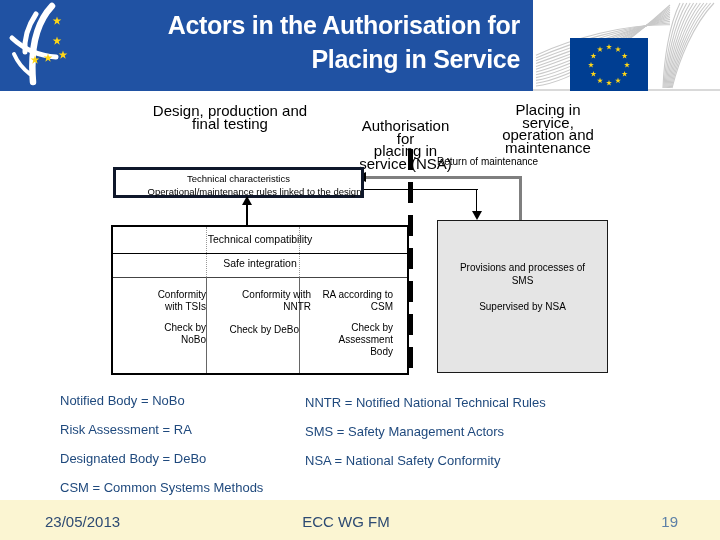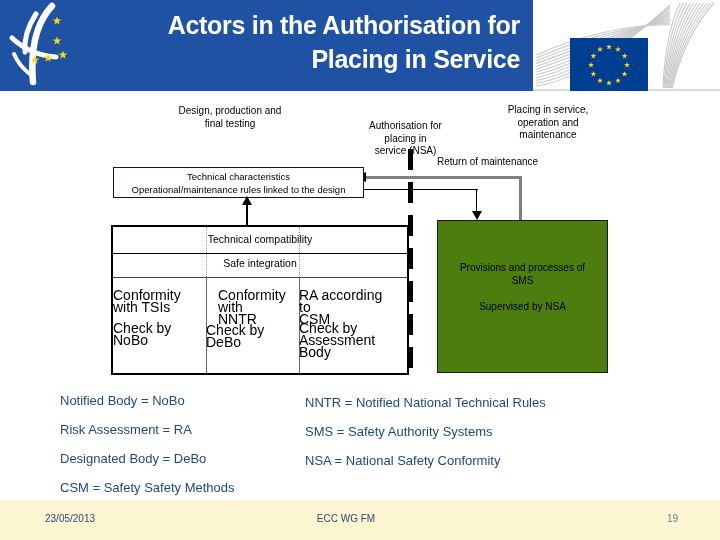--- a/index.html
+++ b/index.html
@@ -8,65 +8,65 @@
 
   
   .hdr { position:absolute; left:0; top:0; width:720px; height:91px; border-bottom:2px solid #d9d9d9; background:#fff; }
   .hdr-blue { position:absolute; left:0; top:0; width:533px; height:91px; background:#2052a3; }
   .hdr-title { position:absolute; left:110px; top:8px; width:410px; text-align:right;
                color:#fff; font-weight:bold; font-size:25px; line-height:34px; letter-spacing:-0.3px; }
   .logo-svg { position:absolute; left:6px; top:2px; }
   .ec-svg { position:absolute; left:533px; top:0; }
 
   
-  .dg { position:absolute; font-size:10px; color:#000; }
+  .dg { position:absolute; font-size:15px; color:#000; }
   .pre { white-space:pre-line; }
   .phase { text-align:center; line-height:12.5px; }
   .dash-v { position:absolute; left:408px; top:149px; width:5px; height:228px;
             background:repeating-linear-gradient(to bottom,#000 0 21px,transparent 21px 33px); }
   .ret-label { position:absolute; left:437px; top:156px; font-size:10px; color:#000; }
   .gray-h { position:absolute; left:366px; top:176px; width:156px; height:3px; background:#7f7f7f; }
   .gray-v { position:absolute; left:519px; top:176px; width:3px; height:45px; background:#7f7f7f; }
   .thin-h { position:absolute; left:364px; top:189px; width:114px; height:1.4px; background:#000; }
   .thin-v { position:absolute; left:476px; top:189px; width:1.4px; height:23px; background:#000; }
   .tri { position:absolute; width:0; height:0; }
   .tri-left  { left:355px; top:172px; border-top:5.5px solid transparent; border-bottom:5.5px solid transparent; border-right:11px solid #000; }
   .tri-down  { left:471.5px; top:211px; border-left:5.5px solid transparent; border-right:5.5px solid transparent; border-top:9px solid #000; }
   .tri-up    { left:241.5px; top:196px; border-left:5.5px solid transparent; border-right:5.5px solid transparent; border-bottom:9px solid #000; }
   .up-line { position:absolute; left:246px; top:204px; width:1.5px; height:21px; background:#000; }
 
   .tech-box { position:absolute; left:113px; top:167px; width:251px; height:31px;
-              border:1px solid #0f172a; background:#fff; text-align:center; font-size:9.5px; color:#000;text-decoration:underline; }
+              border:3px solid #0f172a; background:#fff; text-align:center; font-size:9.5px; color:#000;text-decoration:underline; }
   .tech-box .l1 { position:absolute; left:0; top:3px; width:100%; }
-  .tech-box .l2 { position:absolute; left:0; top:16px; width:100%; }
+  .tech-box .l2 { position:absolute; left:16px; top:16px; width:100%; }
 
   .tbl { position:absolute; left:111px; top:225px; width:298px; height:150px; border:2px solid #000; background:#fff; }
   .tbl .hline { position:absolute; left:0; width:100%; height:1px; background:#000; }
   .tbl .h1 { top:26px; }
   .tbl .h2 { top:50px; background:#444; }
   .tbl .vdot { position:absolute; top:0; height:50px; width:0; border-left:1px dotted #999; }
   .tbl .vsol { position:absolute; top:50px; bottom:0; width:1px; background:#666; }
   .tbl .v1 { left:93px; } .tbl .v2 { left:186px; }
   .tbl .rowlab { position:absolute; left:0; width:100%; text-align:center; font-size:10.5px; }
   .tbl .r1 { top:6px; } .tbl .r2 { top:30px; }
-  .tbl .cellp { position:absolute; text-align:left; font-size:14px; line-height:12px; }
+  .tbl .cellp { position:absolute; text-align:right; font-size:10px; line-height:12px; }
 
   .sms-box { position:absolute; left:437px; top:220px; width:171px; height:153px;
-             border:1.5px solid #1a1a1a; background:#4d7c0f; text-align:center; font-size:10px; line-height:12.5px; }
+             border:1.5px solid #1a1a1a; background:#e5e5e5; text-align:center; font-size:10px; line-height:12.5px; }
   .sms-box .l1 { position:absolute; left:0; top:41px; width:100%; }
   .sms-box .l2 { position:absolute; left:0; top:80px; width:100%; }
 
   
   .legend { position:absolute; color:#1f497d; font-size:13px; }
   .legend div { height:29px; line-height:19px; }
   .legend-left { left:60px; top:391px; }
   .legend-right { left:305px; top:393px; }
 
   
-  .footer { position:absolute; left:0; top:500px; width:720px; height:40px; background:#fbf5d2; font-size:10px; }
+  .footer { position:absolute; left:0; top:500px; width:720px; height:40px; background:#fbf5d2; font-size:15px; }
   .f-date { position:absolute; left:45px; top:13px; color:#2d4a72; }
   .f-center { position:absolute; left:0; top:13px; width:692px; text-align:center; color:#2d4a72; }
   .f-page { position:absolute; right:42px; top:13px; color:#5d80a7; }
 </style>
 </head>
 <body>
 
 <div class="slide">
 
   <div class="hdr">
@@ -198,25 +198,25 @@
   <div class="sms-box">
     <div class="l1 pre">Provisions and processes of
 SMS</div>
     <div class="l2">Supervised by NSA</div>
   </div>
 
   <div class="legend legend-left">
     <div>Notified Body = NoBo</div>
     <div>Risk Assessment = RA</div>
     <div>Designated Body = DeBo</div>
-    <div>CSM = Safety Safety Methods</div>
+    <div>CSM = Common Systems Methods</div>
   </div>
   <div class="legend legend-right">
     <div>NNTR = Notified National Technical Rules</div>
-    <div>SMS = Safety Authority Systems</div>
+    <div>SMS = Safety Management Actors</div>
     <div>NSA = National Safety Conformity</div>
   </div>
 
   <div class="footer">
     <div class="f-date">23/05/2013</div>
     <div class="f-center">ECC WG FM</div>
     <div class="f-page">19</div>
   </div>
 
 </div>

